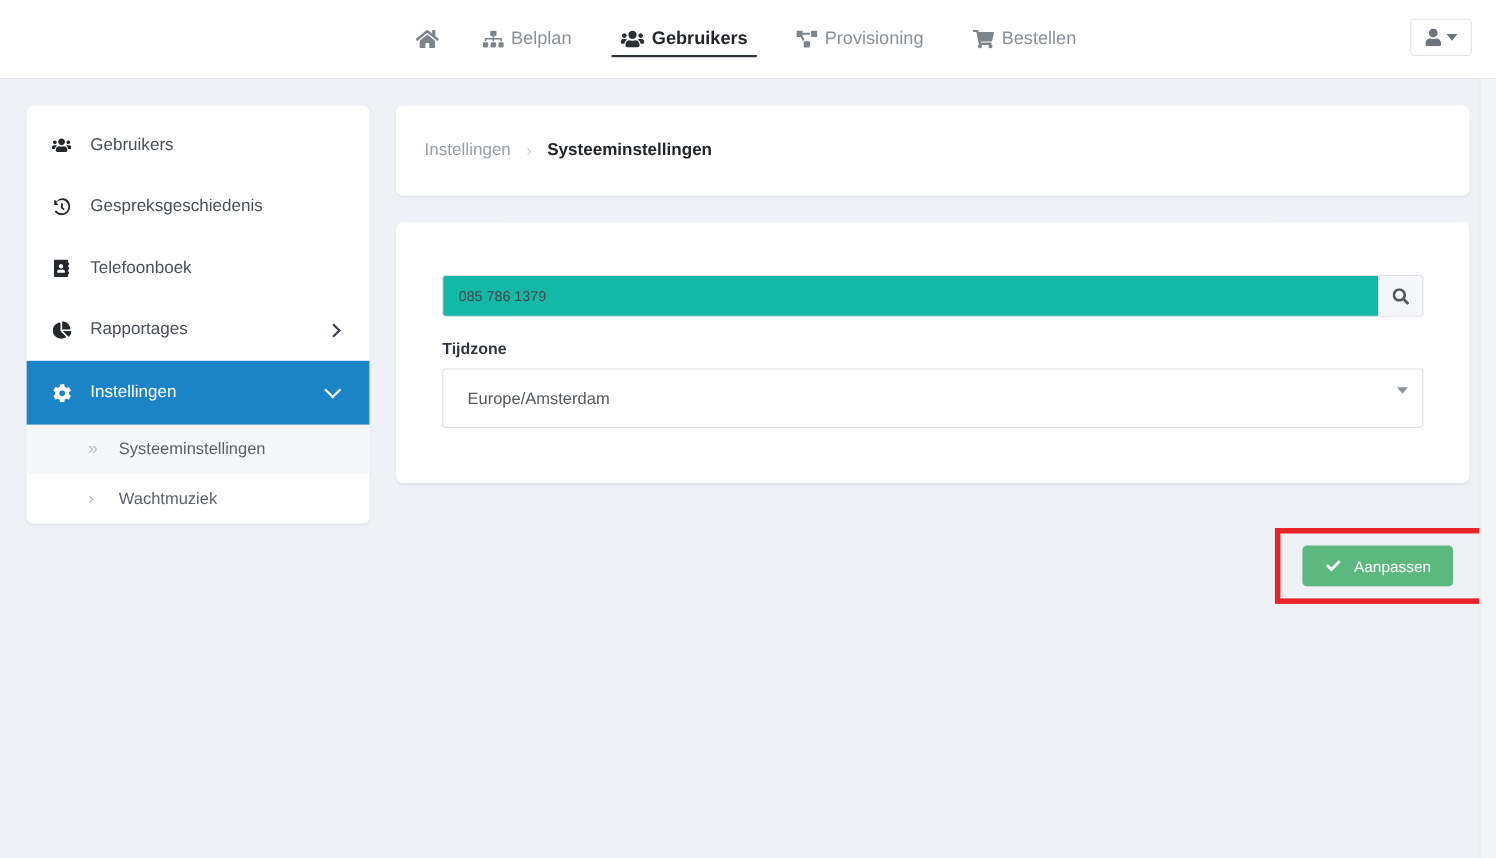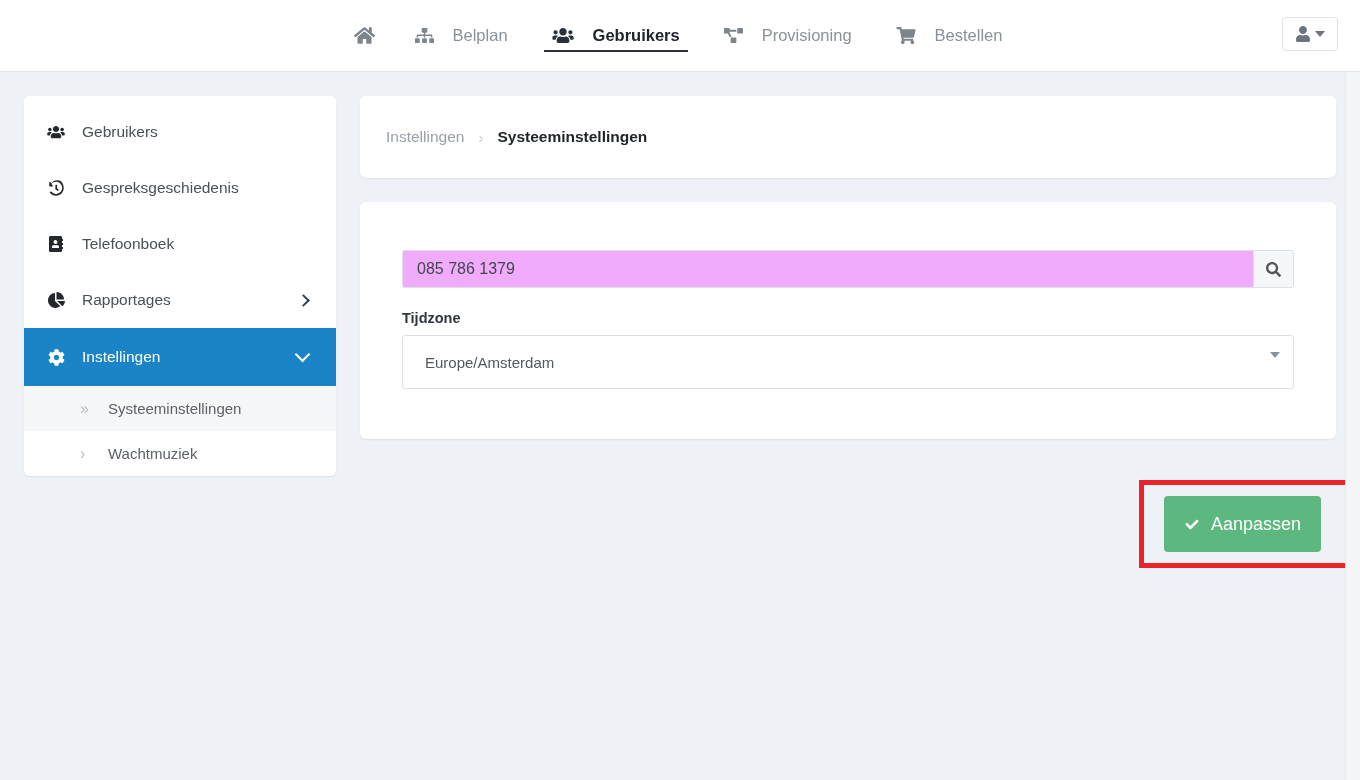--- a/index.html
+++ b/index.html
@@ -30,21 +30,21 @@
 
   .topnav {
     display: flex;
     align-items: stretch;
     height: 72px;
   }
 
   .topnav-item {
     display: flex;
     align-items: center;
-    gap: 19px;
+    gap: 7px;
     padding: 0 22px;
     height: 72px;
     cursor: pointer;
     position: relative;
     color: #8b9199;
     font-size: 16.5px;
     white-space: nowrap;
     text-decoration: none;
   }
   .topnav-item .ticon { display: flex; align-items: center; }
@@ -214,23 +214,23 @@
 
   .input-group { display: flex; }
   .text-input {
     flex: 1;
     height: 38px;
     border: 1px solid #dde1e6;
     border-right: none;
     border-radius: 3px 0 0 3px;
     padding: 0 14px;
     font-family: "Liberation Sans", sans-serif;
-    font-size: 16px;
+    font-size: 13px;
     color: #42474d;
-    background: #f0abfc;
+    background: #14b8a6;
     outline: none;
     min-width: 0;
   }
   .input-addon {
     width: 41px;
     height: 38px;
     border: 1px solid #dde1e6;
     border-radius: 0 3px 3px 0;
     background: #f6f7f8;
     display: flex;
@@ -277,27 +277,27 @@
     margin-right: -28px;
     background: transparent;
     display: inline-block;
   }
 
   .btn-save {
     background: #5cb87f;
     color: #ffffff;
     border: none;
     border-radius: 4px;
-    height: 56px;
+    height: 37px;
     padding: 0 20px;
     display: inline-flex;
     align-items: center;
     gap: 11px;
     font-family: "Liberation Sans", sans-serif;
-    font-size: 18px;
+    font-size: 14px;
     cursor: pointer;
   }
   .btn-save svg { fill: #ffffff; display: block; }
 
   
   .scroll-track {
     position: absolute;
     top: 72px;
     right: 0;
     width: 15px;

